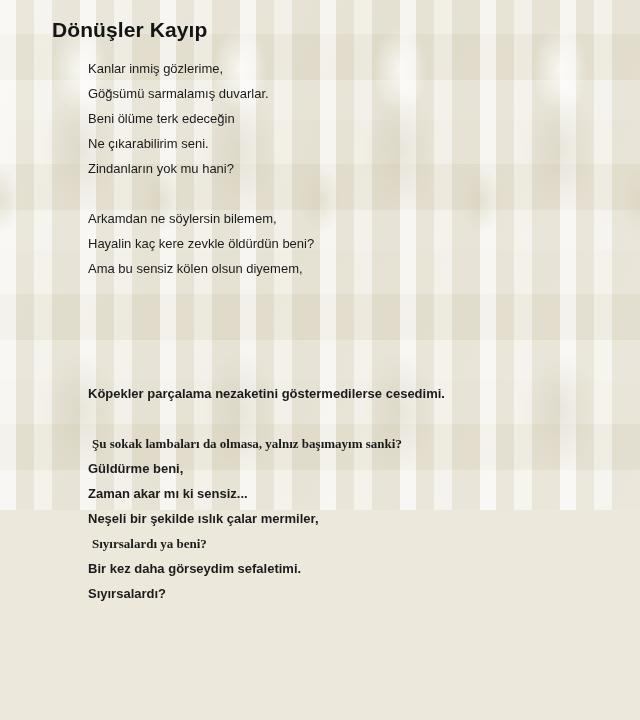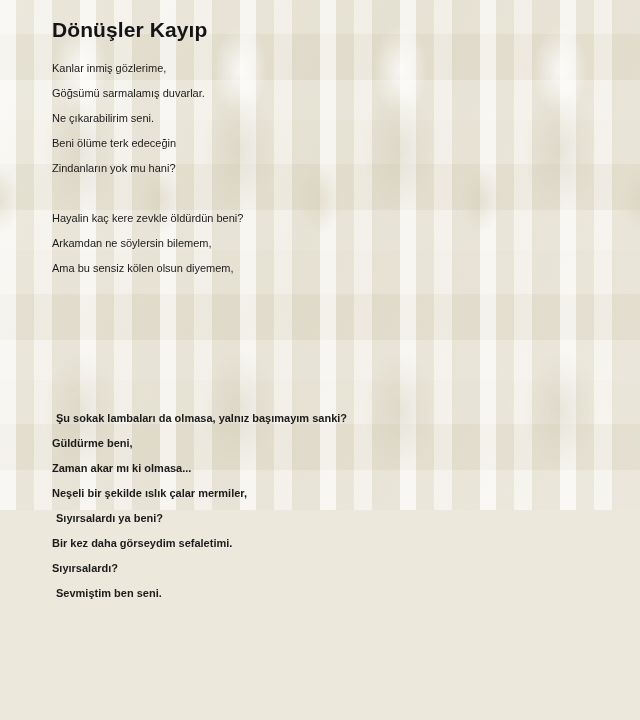--- a/index.html
+++ b/index.html
@@ -78,64 +78,66 @@
 
   .poem-title {
     font-size: 21px;
     font-weight: bold;
     color: #141414;
     margin: 4px 0 14px 0;
     letter-spacing: 0.1px;
   }
 
   .poem-body {
-    font-size: 11px;
+    font-size: 13px;
     color: #1b1b1b;
     line-height: 1.0;
+    margin-left: 36px;
   }
 
   .line {
     height: 25px;
     line-height: 25px;
     white-space: pre;
   }
   .line.blank {
     height: 25px;
   }
   .line.bold {
     font-weight: bold;
   }
   .line.indent {
     padding-left: 4px;
+    font-family: Liberation Serif, serif;
   }
 </style>
 </head>
 <body>
 
 <div class="page">
   <div class="content">
     <h1 class="poem-title">Dönüşler Kayıp</h1>
     <div class="poem-body">
         <div class="line">Kanlar inmiş gözlerime,</div>
         <div class="line">Göğsümü sarmalamış duvarlar.</div>
+        <div class="line">Beni ölüme terk edeceğin</div>
         <div class="line">Ne çıkarabilirim seni.</div>
-        <div class="line">Beni ölüme terk edeceğin</div>
         <div class="line">Zindanların yok mu hani?</div>
         <div class="line blank">&nbsp;</div>
+        <div class="line">Arkamdan ne söylersin bilemem,</div>
         <div class="line">Hayalin kaç kere zevkle öldürdün beni?</div>
-        <div class="line">Arkamdan ne söylersin bilemem,</div>
         <div class="line">Ama bu sensiz kölen olsun diyemem,</div>
         <div class="line blank">&nbsp;</div>
         <div class="line blank">&nbsp;</div>
         <div class="line blank">&nbsp;</div>
         <div class="line blank">&nbsp;</div>
+        <div class="line bold">Köpekler parçalama nezaketini göstermedilerse cesedimi.</div>
         <div class="line blank">&nbsp;</div>
         <div class="line bold indent">Şu sokak lambaları da olmasa, yalnız başımayım sanki?</div>
         <div class="line bold">Güldürme beni,</div>
-        <div class="line bold">Zaman akar mı ki olmasa...</div>
+        <div class="line bold">Zaman akar mı ki sensiz...</div>
         <div class="line bold">Neşeli bir şekilde ıslık çalar mermiler,</div>
         <div class="line bold indent">Sıyırsalardı ya beni?</div>
         <div class="line bold">Bir kez daha görseydim sefaletimi.</div>
         <div class="line bold">Sıyırsalardı?</div>
-        <div class="line bold indent">Sevmiştim ben seni.</div>
       </div>
   </div>
 </div>
 
 </body></html>

